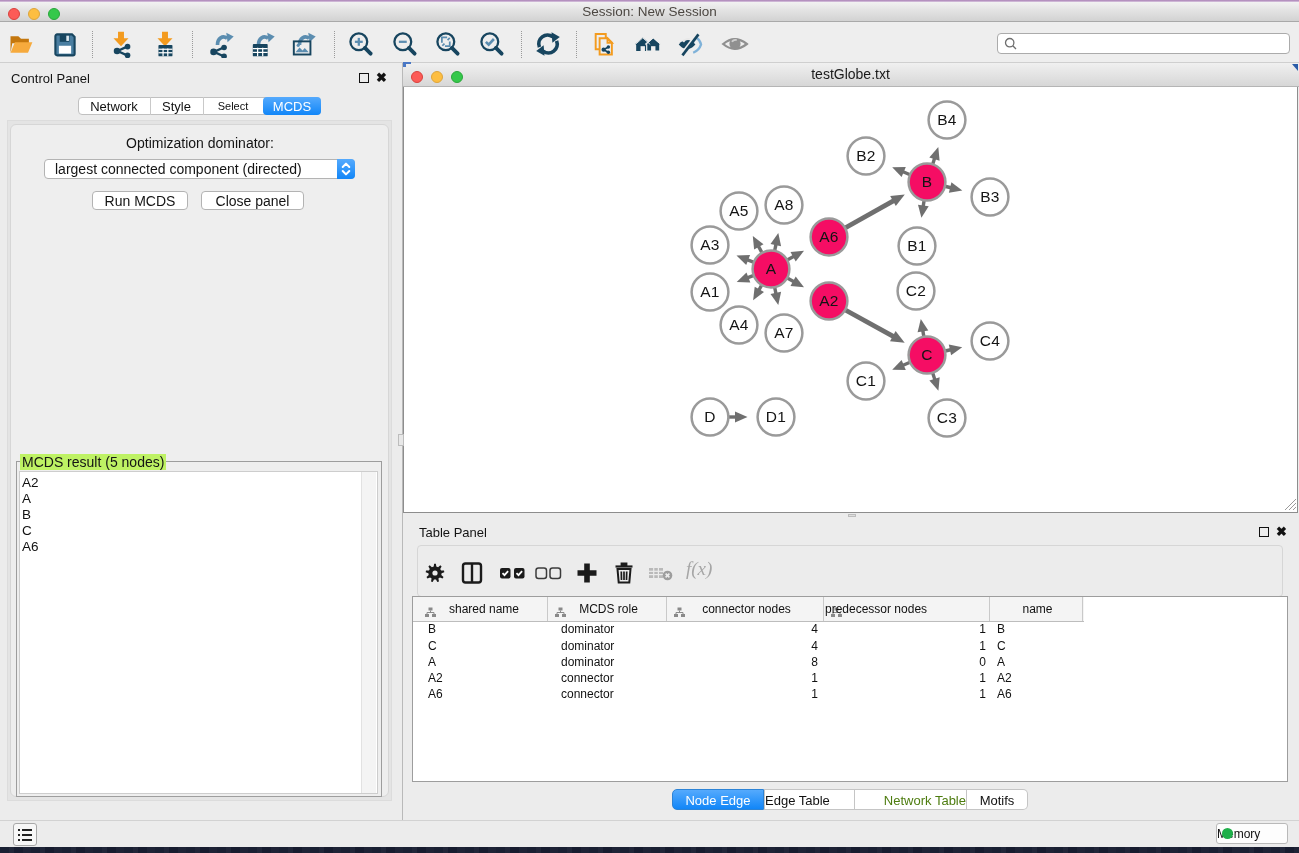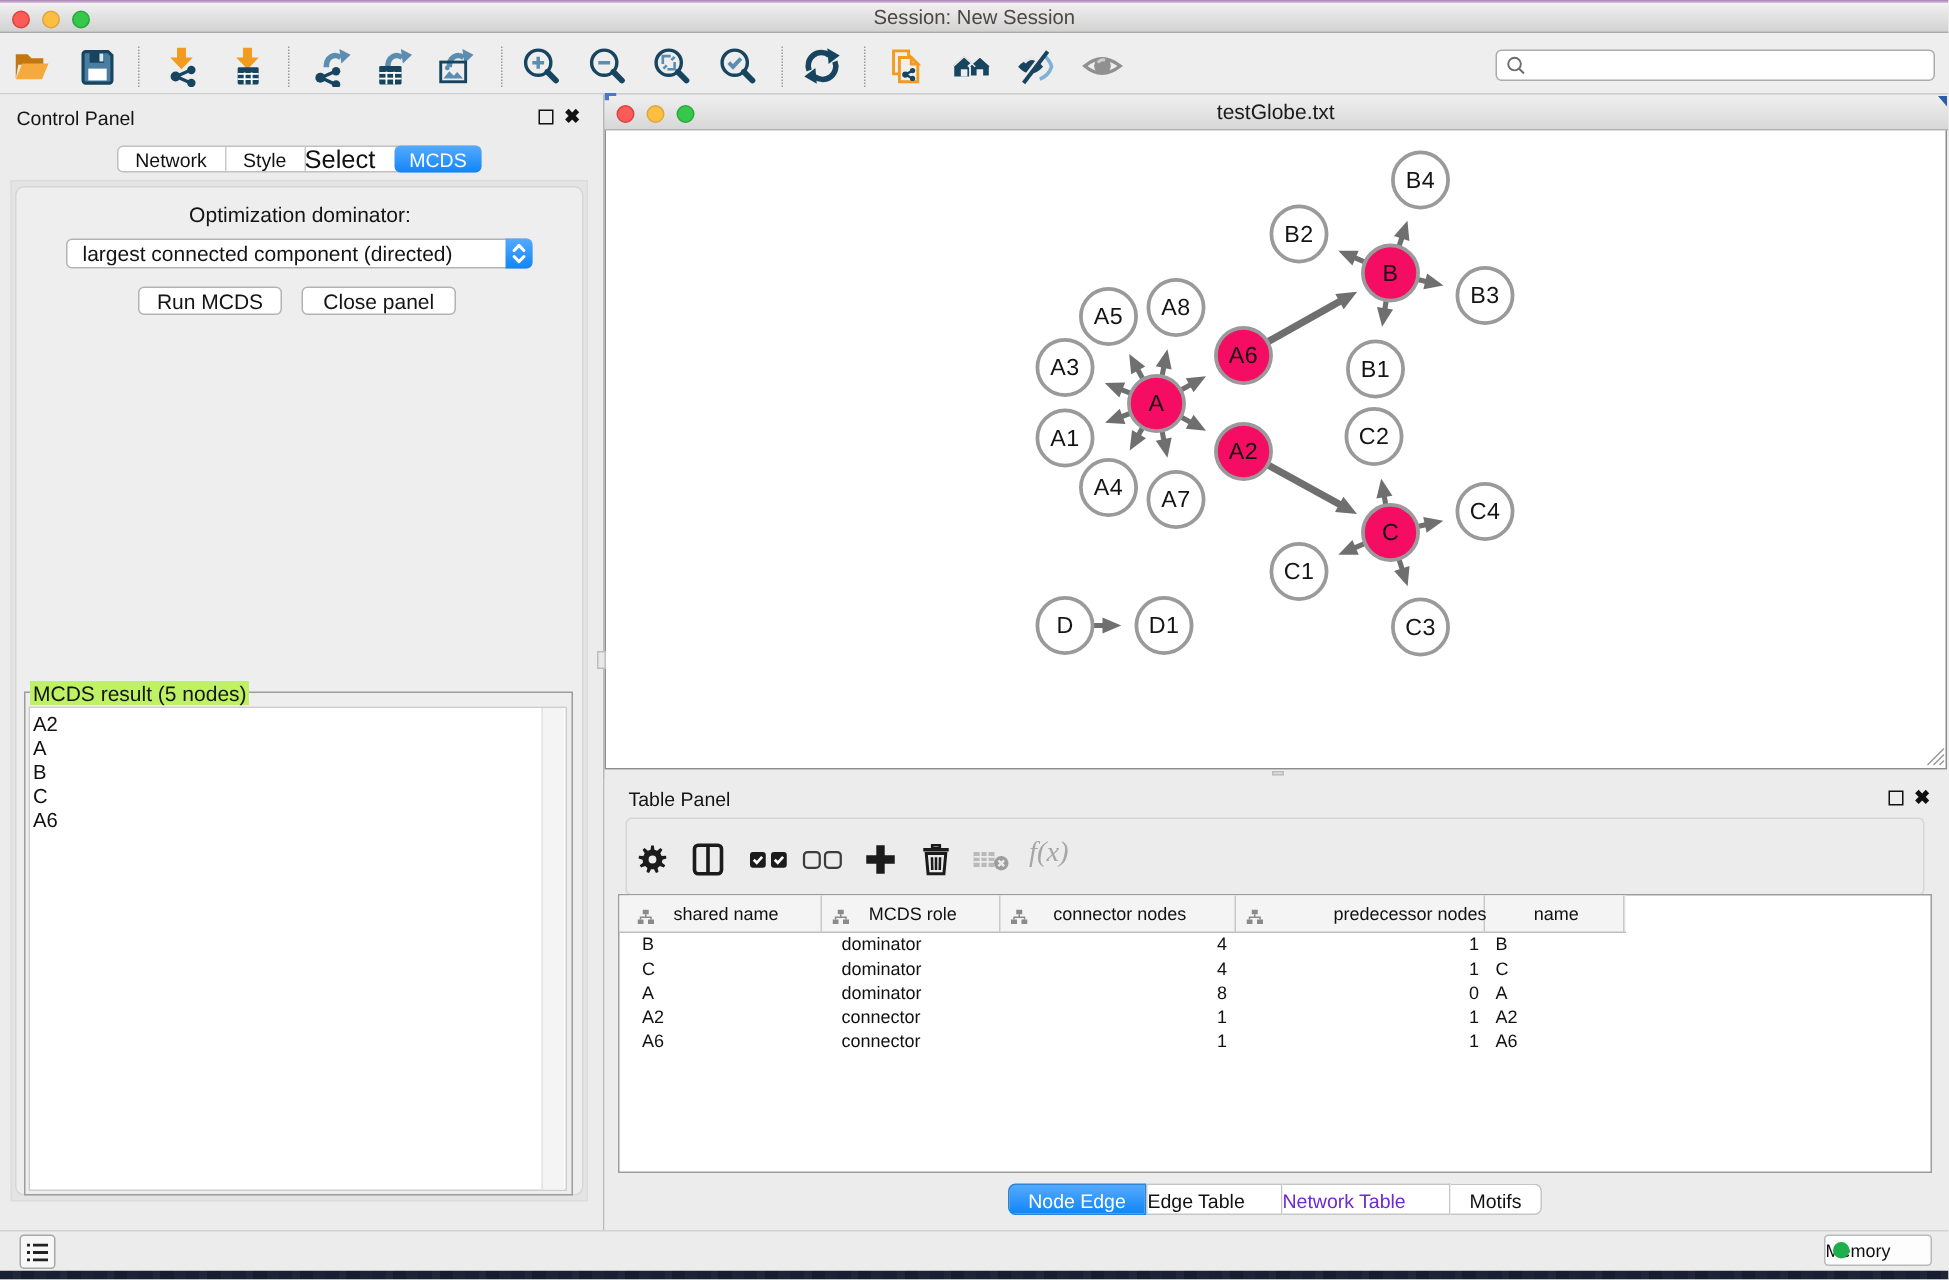--- a/index.html
+++ b/index.html
@@ -159,21 +159,21 @@
 <div class="abs" style="left:359px;top:73px;width:10px;height:10px;border:1.5px solid #111"></div>
 <div class="abs" style="left:376px;top:70px;font-size:13px;font-weight:bold;color:#111">✖</div>
 <div class="abs" style="left:7px;top:120px;width:385px;height:681px;border:1px solid #dcdcdc;background:#e4e4e4"></div>
 <div class="abs" style="left:10px;top:124px;width:379px;height:673px;border:1px solid #d6d6d6;border-radius:6px;background:#eeeeee"></div>
 <div class="abs" style="left:78px;top:97px;width:243px;height:18px;background:#fff;border:1px solid #c0c0c0;border-radius:4px"></div>
 <div class="abs" style="left:150px;top:97px;width:0;height:18px;border-left:1px solid #c9c9c9"></div>
 <div class="abs" style="left:203px;top:97px;width:0;height:18px;border-left:1px solid #c9c9c9"></div>
 <div class="abs" style="left:263px;top:97px;width:58px;height:18px;background:linear-gradient(#55aafd,#1186f8);border-radius:4px"></div>
 <div class="abs" style="left:78px;top:97px;width:72px;height:18px;text-align:center;font-size:13px;line-height:19px;color:#111">Network</div>
 <div class="abs" style="left:150px;top:97px;width:53px;height:18px;text-align:center;font-size:13px;line-height:19px;color:#111">Style</div>
-<div class="abs" style="left:203px;top:97px;width:60px;height:18px;text-align:left;font-size:17px;line-height:19px;color:#111">Select</div>
+<div class="abs" style="left:203px;top:97px;width:60px;height:18px;text-align:center;font-size:11px;line-height:19px;color:#111">Select</div>
 <div class="abs" style="left:263px;top:97px;width:58px;height:18px;text-align:center;font-size:13px;line-height:19px;color:#fff">MCDS</div>
 
 <div class="abs" style="left:0;top:135px;width:400px;text-align:center;font-size:14px;color:#141414">Optimization dominator:</div>
 <div class="abs" style="left:44px;top:159px;width:311px;height:20px;background:#fff;border:1px solid #b3b3b3;border-radius:4px"></div>
 <div class="abs" style="left:55px;top:161px;font-size:14px;color:#141414">largest connected component (directed)</div>
 <div class="abs" style="left:337px;top:159px;width:18px;height:20px;background:linear-gradient(#55aafd,#1186f8);border-radius:0 4px 4px 0">
 <svg width="18" height="20" viewBox="0 0 18 20">
       <g fill="none" stroke="#fff" stroke-width="2" stroke-linecap="round" stroke-linejoin="round">
         <path d="M5.7 8 L9 4.6 L12.3 8"></path>
         <path d="M5.7 12 L9 15.4 L12.3 12"></path>
@@ -377,21 +377,21 @@
     <div style="position:absolute;left:255px;top:0;width:157px;height:24px;line-height:25px;text-align:center;font-size:12px;color:#111">connector nodes</div>
     <div style="position:absolute;left:412px;top:0;width:165px;height:24px;border-right:1px solid #c9c9c9;background:#f4f4f4"></div>
     <div style="position:absolute;left:418px;top:7px"><svg width="11" height="11" viewBox="0 0 11 11">
         <g fill="#8a8a8a">
           <rect x="3.5" y="0.5" width="4" height="3"></rect>
           <rect x="0" y="7" width="4" height="3"></rect>
           <rect x="7" y="7" width="4" height="3"></rect>
         </g>
         <path d="M5.5 3.5 V5.5 M2 7 V5.5 H9 V7" stroke="#8a8a8a" fill="none"></path>
       </svg></div>
-    <div style="position:absolute;left:412px;top:0;width:166px;height:24px;line-height:25px;text-align:right;font-size:12px;color:#111">predecessor nodes</div>
+    <div style="position:absolute;left:412px;top:0;width:166px;height:24px;line-height:25px;text-align:left;font-size:12px;color:#111">predecessor nodes</div>
     <div style="position:absolute;left:578px;top:0;width:92px;height:24px;border-right:1px solid #c9c9c9;background:#f4f4f4"></div>
     <div style="position:absolute;left:578px;top:0;width:93px;height:24px;line-height:25px;text-align:center;font-size:12px;color:#111">name</div>
 <div style="position:absolute;left:0;top:24px;width:671px;height:1px;background:#bdbdbd"></div>
 <div style="position:absolute;left:0;top:25px;width:870px;height:16px;font-size:12px;color:#111">
       <span style="position:absolute;left:15px">B</span>
       <span style="position:absolute;left:148px">dominator</span>
       <span style="position:absolute;left:255px;width:150px;text-align:right">4</span>
       <span style="position:absolute;left:420px;width:153px;text-align:right">1</span>
       <span style="position:absolute;left:584px">B</span>
     </div>
@@ -419,21 +419,21 @@
     <div style="position:absolute;left:0;top:90px;width:870px;height:16px;font-size:12px;color:#111">
       <span style="position:absolute;left:15px">A6</span>
       <span style="position:absolute;left:148px">connector</span>
       <span style="position:absolute;left:255px;width:150px;text-align:right">1</span>
       <span style="position:absolute;left:420px;width:153px;text-align:right">1</span>
       <span style="position:absolute;left:584px">A6</span>
     </div>
 </div>
 <div class="abs" style="left:672px;top:789px;width:92px;height:21px;background:linear-gradient(#55aafd,#1186f8);border:1px solid #2c83d6;border-radius:5px 0 0 5px;text-align:center;font-size:13px;line-height:21px;color:#fff">Node Edge</div>
 <div class="abs" style="left:764px;top:789px;width:91px;height:21px;background:#fff;border:1px solid #c5c5c5;text-align:left;font-size:13px;line-height:21px;color:#111">Edge Table</div>
-<div class="abs" style="left:855px;top:789px;width:112px;height:21px;background:#fff;border:1px solid #c5c5c5;border-left:none;text-align:left;font-size:13px;line-height:21px;color:#6d28d9">Network Table</div>
+<div class="abs" style="left:855px;top:789px;width:112px;height:21px;background:#fff;border:1px solid #c5c5c5;border-left:none;text-align:right;font-size:13px;line-height:21px;color:#4d7c0f">Network Table</div>
 <div class="abs" style="left:967px;top:789px;width:61px;height:21px;background:#fff;border:1px solid #c5c5c5;border-left:none;border-radius:0 5px 5px 0;text-align:center;font-size:13px;line-height:21px;color:#111">Motifs</div>
 
 <div class="abs" style="left:0;top:820px;width:1299px;height:27px;background:#ececec;border-top:1px solid #d2d2d2"></div>
 <div class="abs" style="left:13px;top:823px;width:24px;height:23px;background:#f7f7f7;border:1px solid #a8a8a8;border-radius:3px">
 <svg width="14" height="12" viewBox="0 0 14 12" style="position:absolute;left:4px;top:5px">
       <g fill="#222">
         <rect y="0" width="2" height="2"></rect>
         <rect y="5" width="2" height="2"></rect>
         <rect y="10" width="2" height="2"></rect>
         <rect x="4" y="0" width="10" height="2"></rect>

